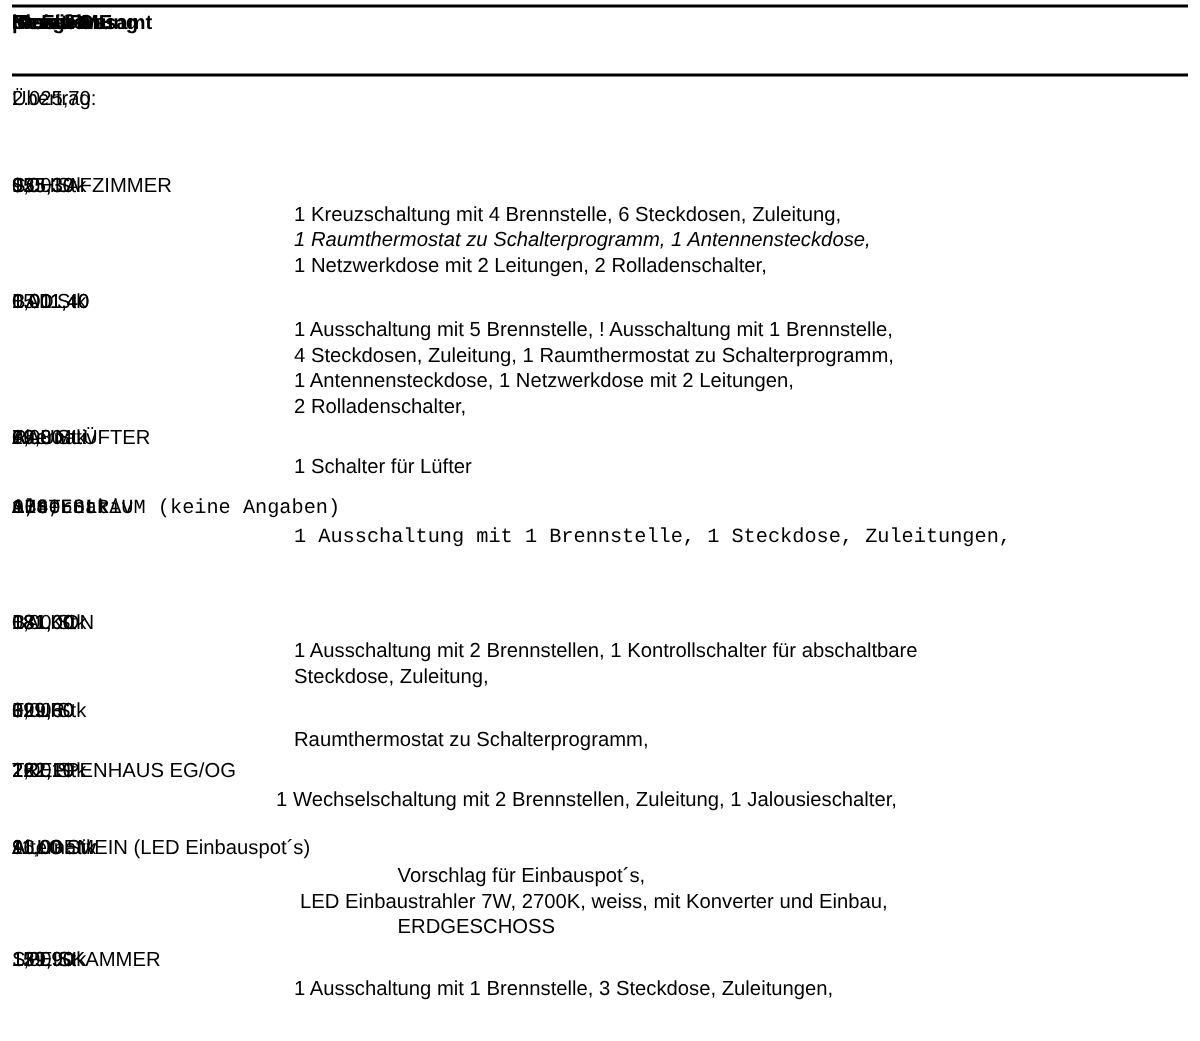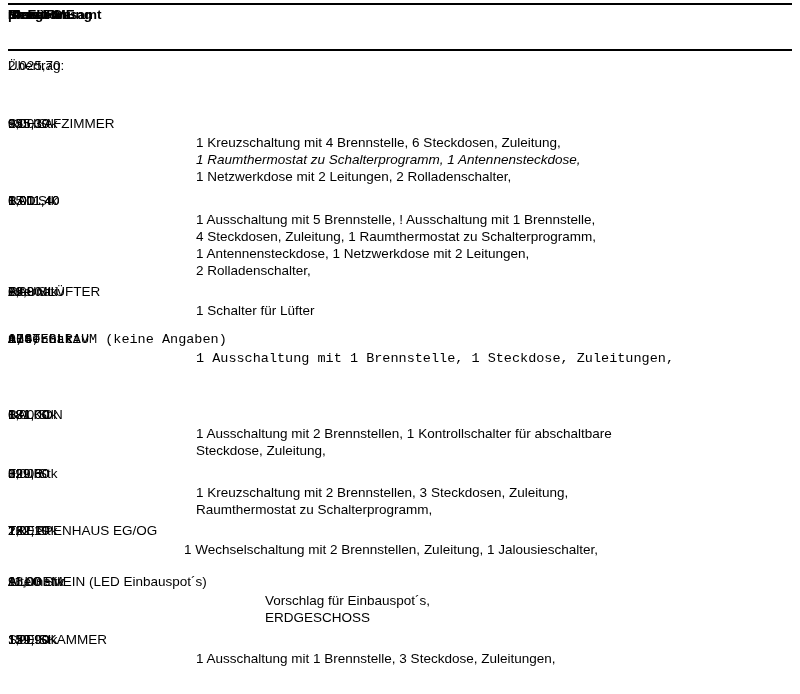--- a/index.html
+++ b/index.html
@@ -134,21 +134,20 @@
       </div>
       <div class="row" style="margin-top: 5px;">
         <div class="row-head">
           <span class="r-pos">09</span>
           <span class="r-qty">1,00 Stk</span>
           <span class="r-title">FLUR</span>
           <span class="r-up">329,60</span>
           <span class="r-tot">329,60</span>
         </div>
         <div class="row-details">
-          <div style="padding-left: 188px;">1 Kreuzschaltung mit 2 Brennstellen, 3 Steckdosen, Zuleitung,</div>
           <div style="padding-left: 188px;">Raumthermostat zu Schalterprogramm,</div>
         </div>
       </div>
       <div class="row" style="margin-top: 3px;">
         <div class="row-head">
           <span class="r-pos">16</span>
           <span class="r-qty">1,00 Stk</span>
           <span class="r-title">TREPPENHAUS EG/OG</span>
           <span class="r-up">222,10</span>
           <span class="r-tot">222,10</span>
@@ -160,20 +159,21 @@
       <div class="row" style="margin-top: 14px;">
         <div class="row-head">
           <span class="r-pos">11</span>
           <span class="r-qty">11,00 Stk</span>
           <span class="r-title">ALLGEMEIN (LED Einbauspot´s)</span>
           <span class="r-up">96,00</span>
           <span class="r-tot">Alternativ</span>
         </div>
         <div class="row-details">
           <div style="padding-left: 257px;">Vorschlag für Einbauspot´s,</div>
+          <div style="padding-left: 192px;">LED Einbaustrahler 7W, 2700K, weiss, mit Konverter und Einbau,</div>
           <div style="padding-left: 257px;">ERDGESCHOSS</div>
         </div>
       </div>
       <div class="row" style="margin-top: 4px;">
         <div class="row-head">
           <span class="r-pos">12</span>
           <span class="r-qty">1,00 Stk</span>
           <span class="r-title">SPEISKAMMER</span>
           <span class="r-up">159,90</span>
           <span class="r-tot">159,90</span>

